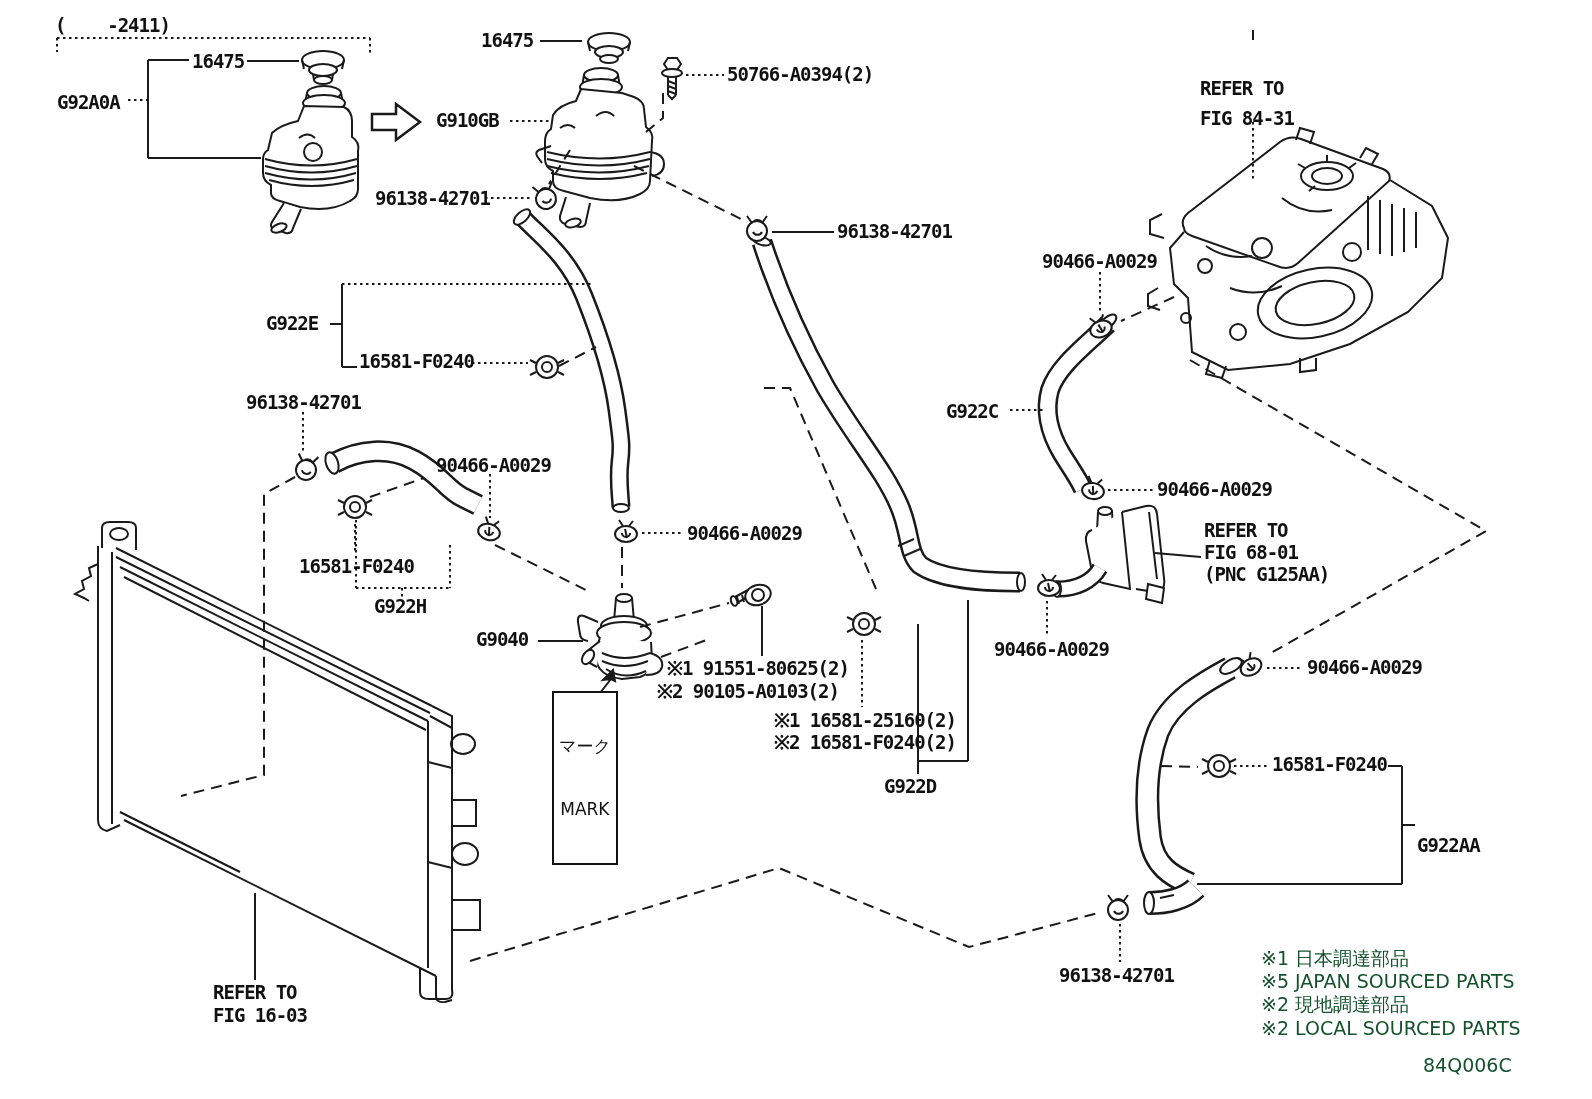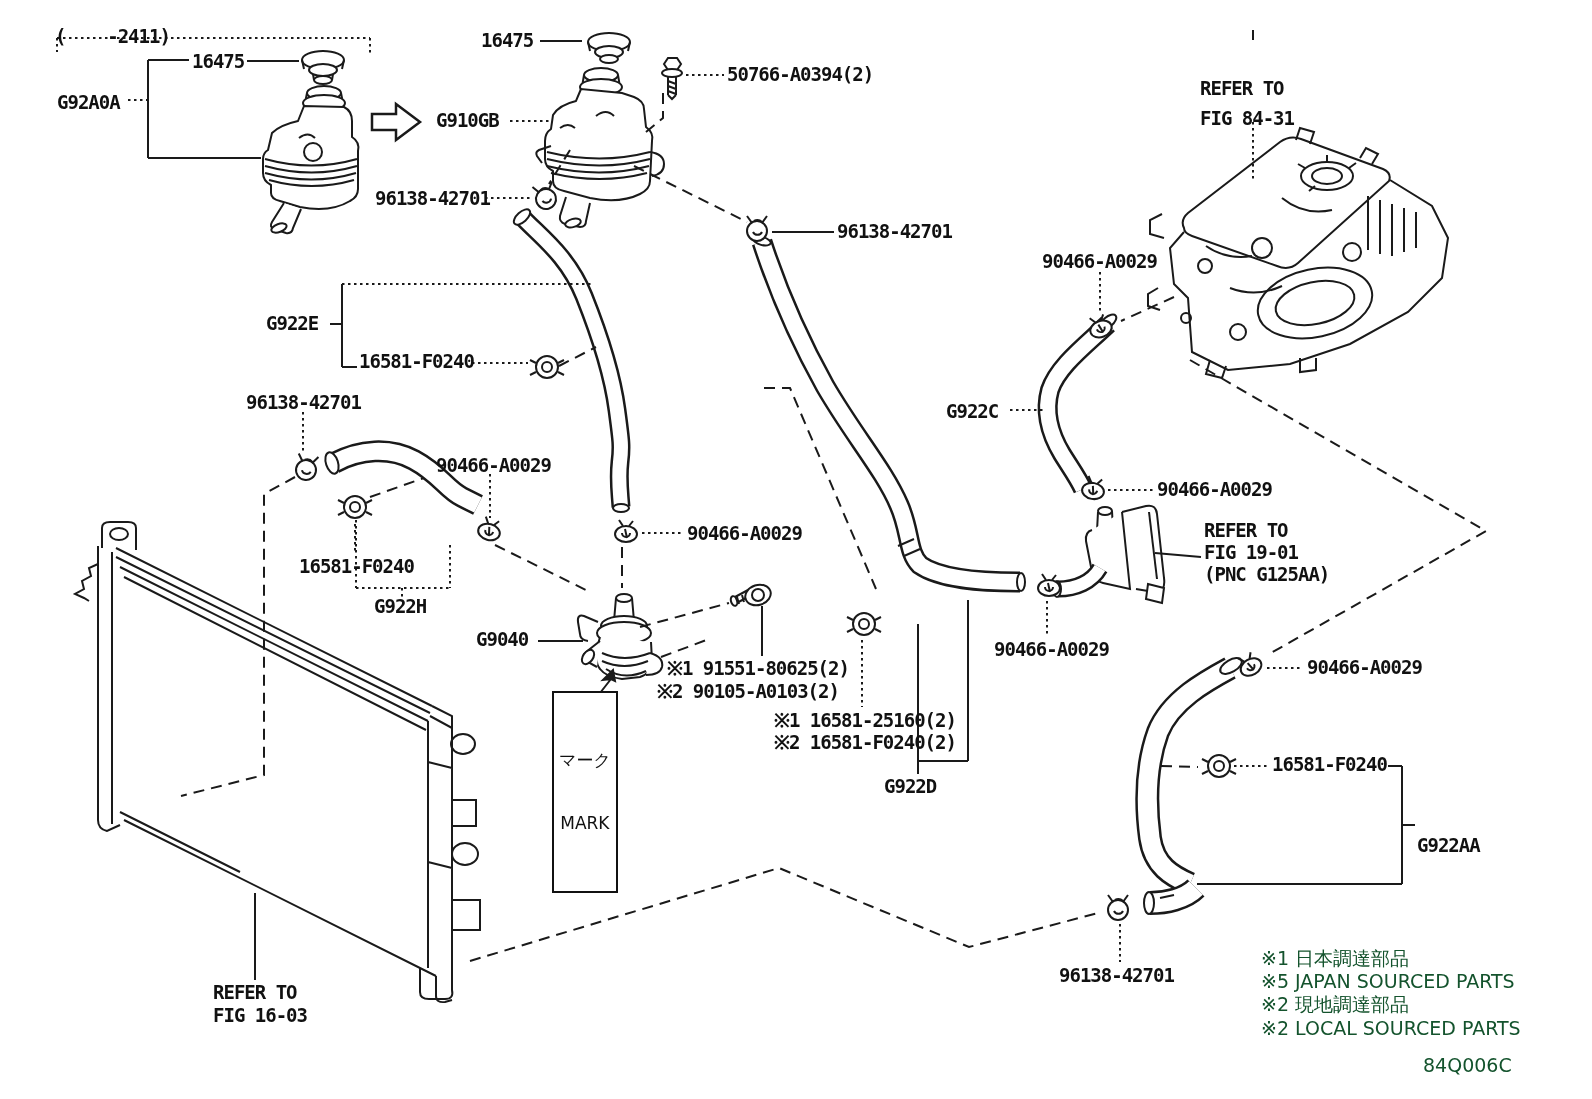--- a/index.html
+++ b/index.html
@@ -4,21 +4,21 @@
 <style>
   html,body{margin:0;padding:0;background:#fff;}
   #stage{position:relative;width:1592px;height:1099px;background:#fff;overflow:hidden;
          font-family:"DejaVu Sans",sans-serif;color:#111;}
   #art{position:absolute;left:0;top:0;}
   .pn{position:absolute;font-family:"DejaVu Sans Mono",monospace;font-weight:bold;
       font-size:19px;line-height:20px;letter-spacing:-1px;color:#111;white-space:pre;}
   .note{position:absolute;font-family:"DejaVu Sans",sans-serif;font-size:19px;
         line-height:21px;color:#14532d;white-space:pre;}
   .markbox{position:absolute;left:552px;top:691px;border:2px solid #111;background:#fff;
-           text-align:center;padding:15px 5px;font-family:"DejaVu Sans",sans-serif;
+           text-align:center;padding:1px 5px;font-family:"DejaVu Sans",sans-serif;
            font-size:17px;line-height:21px;white-space:pre;}
   svg *{vector-effect:non-scaling-stroke;}
 </style>
 </head>
 <body>
 
 <div id="stage">
 
 <svg id="art" width="1592" height="1099" viewBox="0 0 1592 1099">
   <defs>
@@ -256,21 +256,21 @@
     <use href="#clampB" transform="translate(1093,491) rotate(10)"></use>
     <use href="#clampB" transform="translate(1049,588)"></use>
     <use href="#clampB" transform="translate(1251,667) rotate(-30)"></use>
     <use href="#clampC" transform="translate(547,367)"></use>
     <use href="#clampC" transform="translate(355,507)"></use>
     <use href="#clampC" transform="translate(1219,766)"></use>
     <use href="#clampC" transform="translate(864,624)"></use>
   </g>
 </svg>
 
-  <div class="pn" style="left:55px;top:26px">(    -2411)</div>
+  <div class="pn" style="left:55px;top:15px">(    -2411)</div>
   <div class="pn" style="left:192px;top:51px">16475</div>
   <div class="pn" style="left:57px;top:92px">G92A0A</div>
   <div class="pn" style="left:481px;top:30px">16475</div>
   <div class="pn" style="left:727px;top:64px">50766-A0394(2)</div>
   <div class="pn" style="left:436px;top:110px">G910GB</div>
   <div class="pn" style="left:375px;top:188px">96138-42701</div>
   <div class="pn" style="left:837px;top:221px">96138-42701</div>
 
   <div class="pn" style="left:1200px;top:78px">REFER TO</div>
   <div class="pn" style="left:1200px;top:108px">FIG 84-31</div>
@@ -291,21 +291,21 @@
     <div>MARK</div>
   </div>
 
   <div class="pn" style="left:667px;top:658px">※1 91551-80625(2)</div>
   <div class="pn" style="left:657px;top:681px">※2 90105-A0103(2)</div>
   <div class="pn" style="left:774px;top:710px">※1 16581-25160(2)</div>
   <div class="pn" style="left:774px;top:732px">※2 16581-F0240(2)</div>
   <div class="pn" style="left:884px;top:776px">G922D</div>
 
   <div class="pn" style="left:1204px;top:520px">REFER TO</div>
-  <div class="pn" style="left:1204px;top:542px">FIG 19-01</div>
+  <div class="pn" style="left:1204px;top:542px">FIG 68-01</div>
   <div class="pn" style="left:1204px;top:564px">(PNC G125AA)</div>
 
   <div class="pn" style="left:1157px;top:479px">90466-A0029</div>
   <div class="pn" style="left:994px;top:639px">90466-A0029</div>
   <div class="pn" style="left:1307px;top:657px">90466-A0029</div>
   <div class="pn" style="left:1272px;top:754px">16581-F0240</div>
   <div class="pn" style="left:1417px;top:835px">G922AA</div>
   <div class="pn" style="left:1059px;top:965px">96138-42701</div>
 
   <div class="pn" style="left:213px;top:982px">REFER TO</div>

